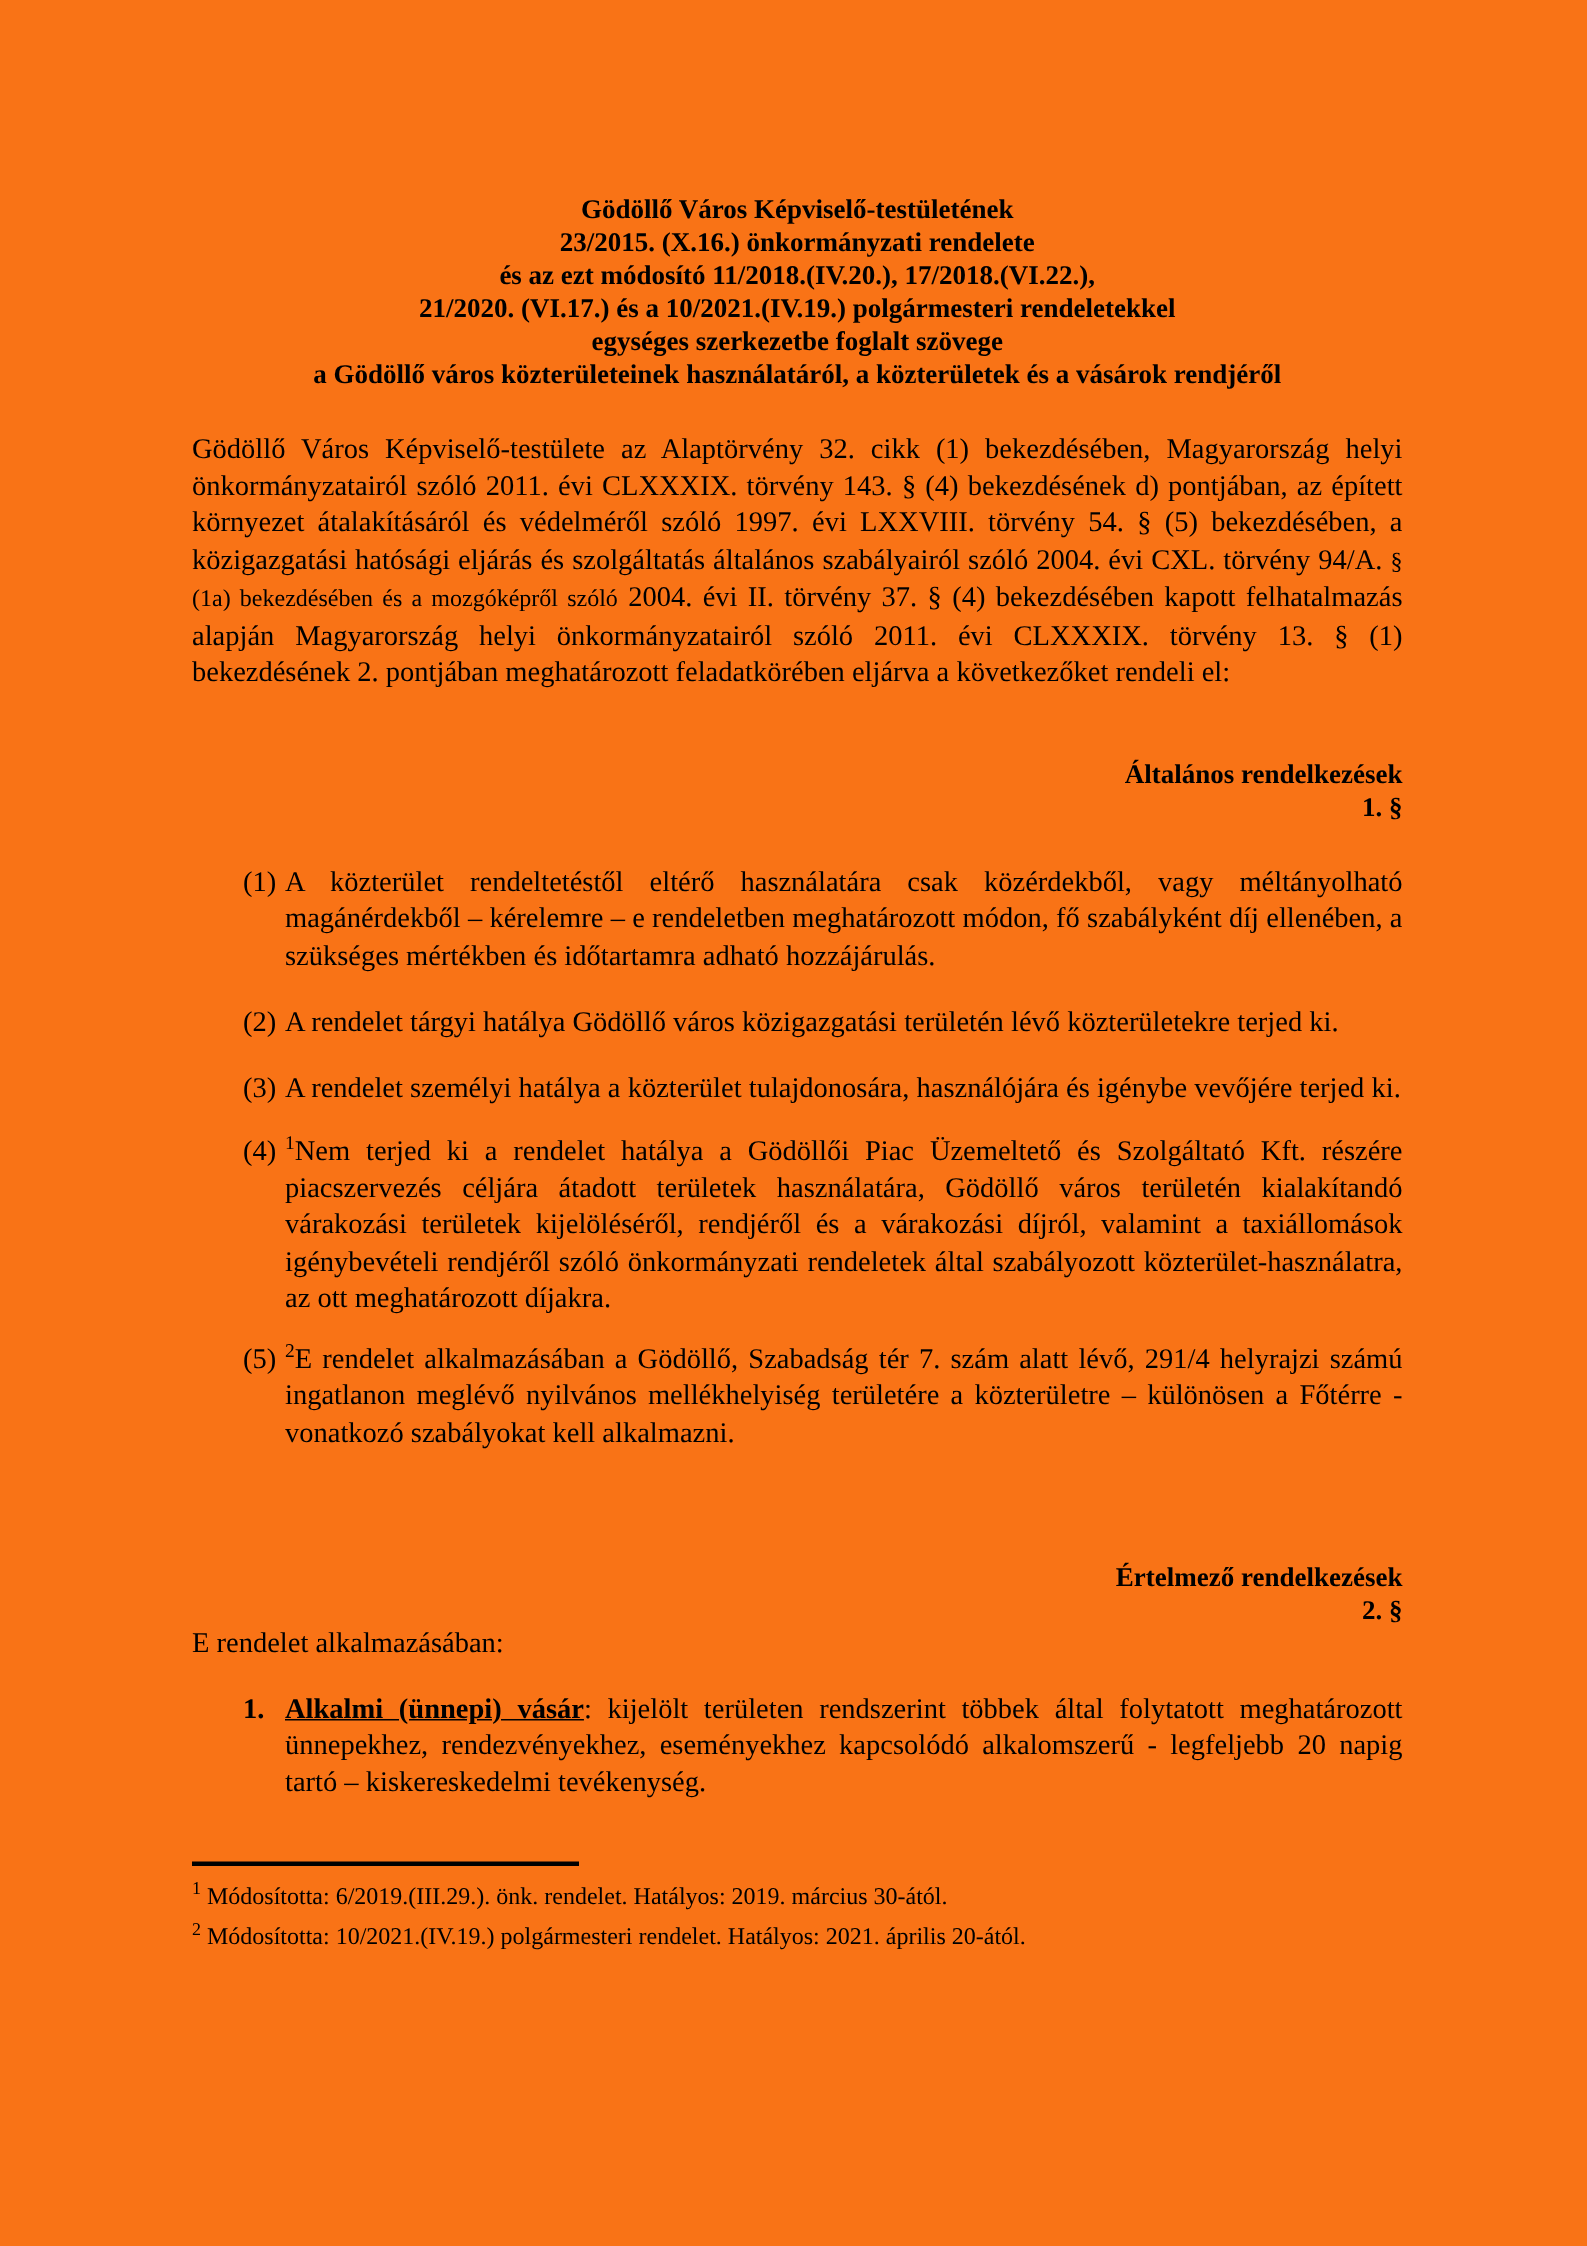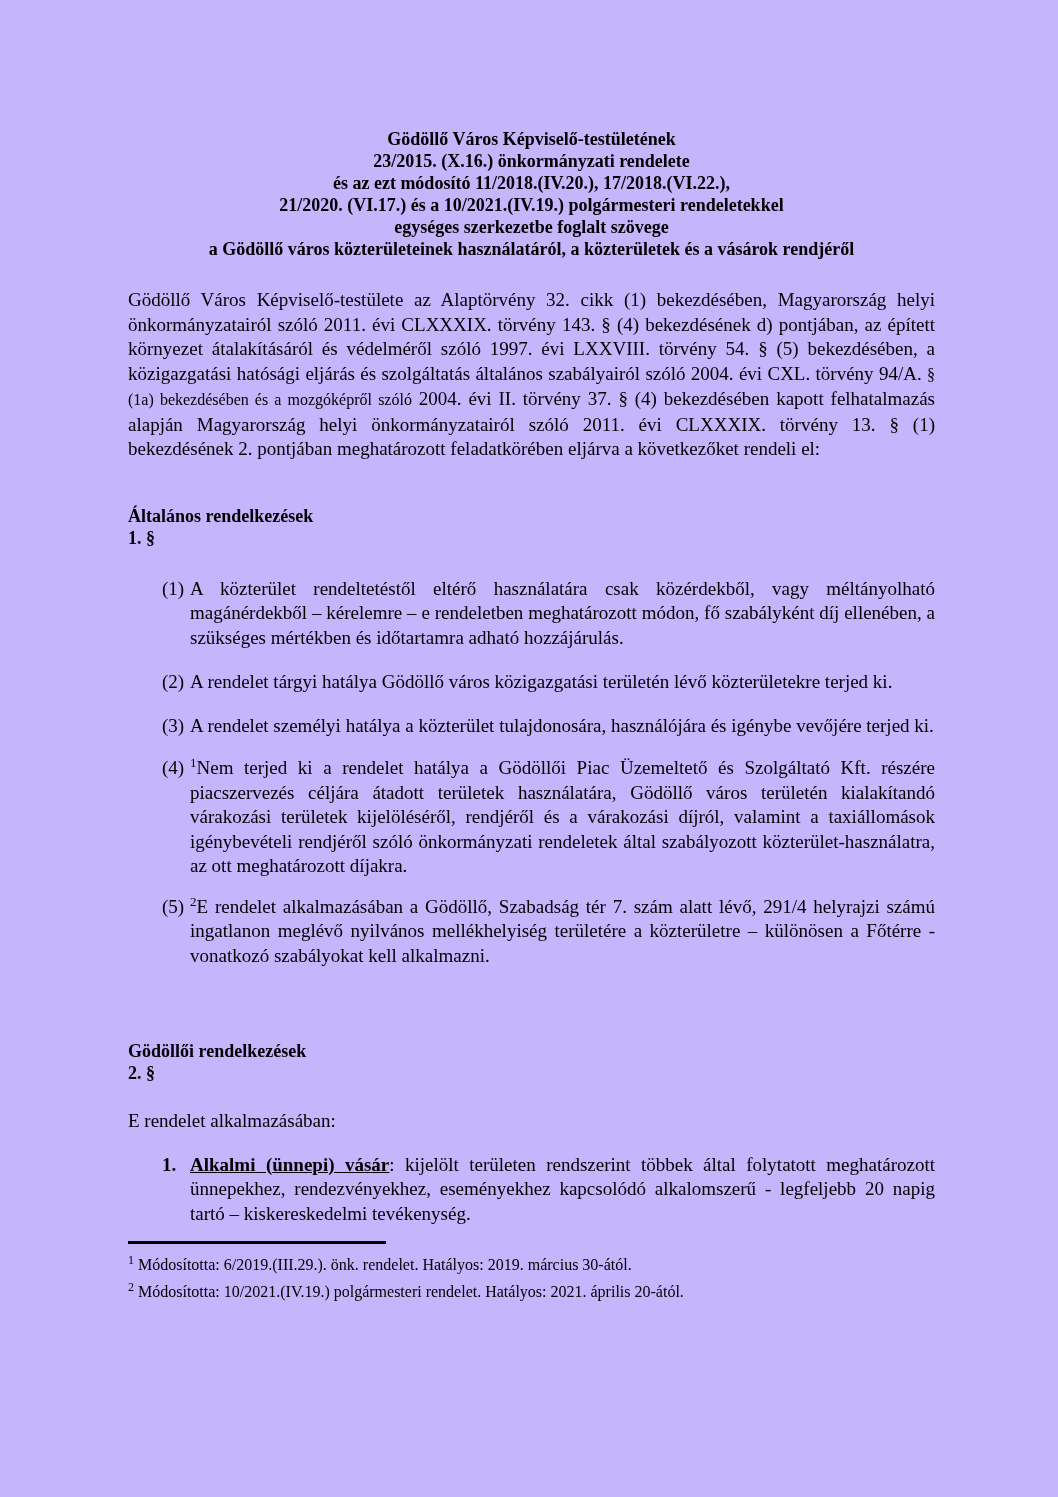--- a/index.html
+++ b/index.html
@@ -4,21 +4,21 @@
 <style>
   html, body {
     margin: 0;
     padding: 0;
     background: #ffffff;
   }
   .page {
     position: relative;
     width: 1058px;
     height: 1497px;
-    background: #c4b5fd;
+    background: #f97316;
     color: #000000;
     font-family: "Liberation Serif", "DejaVu Serif", serif;
     padding: 128px 123px 0 128px;
     box-sizing: border-box;
     overflow: hidden;
   }
   .title-block {
     text-align: center;
     font-weight: bold;
     font-size: 18px;
@@ -28,30 +28,29 @@
     margin: 28px 0 0 0;
     text-align: justify;
     font-size: 19px;
     line-height: 24.5px;
   }
   .small-ins {
     font-size: 16px;
   }
   .section-heading {
     margin-top: 43px;
-    text-align: left;
+    text-align: right;
     font-weight: bold;
     font-size: 18px;
     line-height: 22px;
   }
   .section-heading.second {
     margin-top: 72px;
   }
   .lead {
-    margin-top: 25px;
     font-size: 19px;
     line-height: 24.5px;
     font-family: Liberation Serif, serif;
   }
   .item {
     display: flex;
     font-size: 19px;
     line-height: 24.5px;
   }
   .item .marker {
@@ -134,21 +133,21 @@
     <span class="marker">(4)</span>
     <div class="txt"><sup class="ref">1</sup><span>Nem terjed ki a rendelet hatálya a Gödöllői Piac Üzemeltető és Szolgáltató Kft. részére piacszervezés céljára átadott területek használatára, Gödöllő város területén kialakítandó várakozási területek kijelöléséről, rendjéről és a várakozási díjról, valamint a taxiállomások igénybevételi rendjéről szóló önkormányzati rendeletek által szabályozott közterület-használatra, az ott meghatározott díjakra.</span></div>
   </div>
 
   <div class="item mt16">
     <span class="marker">(5)</span>
     <div class="txt"><sup class="ref">2</sup><span>E rendelet alkalmazásában a Gödöllő, Szabadság tér 7. szám alatt lévő, 291/4 helyrajzi számú ingatlanon meglévő nyilvános mellékhelyiség területére a közterületre – különösen a Főtérre - vonatkozó szabályokat kell alkalmazni.</span></div>
   </div>
 
   <div class="section-heading second">
-    <div>Gödöllői rendelkezések</div>
+    <div>Értelmező rendelkezések</div>
     <div>2. §</div>
   </div>
 
   <div class="lead">E rendelet alkalmazásában:</div>
 
   <div class="item" style="margin-top:19px;">
     <span class="marker bold">1.</span>
     <div class="txt"><span class="underline">Alkalmi (ünnepi) vásár</span><span>: kijelölt területen rendszerint többek által folytatott meghatározott ünnepekhez, rendezvényekhez, eseményekhez kapcsolódó alkalomszerű - legfeljebb 20 napig tartó – kiskereskedelmi tevékenység.</span></div>
   </div>
 

